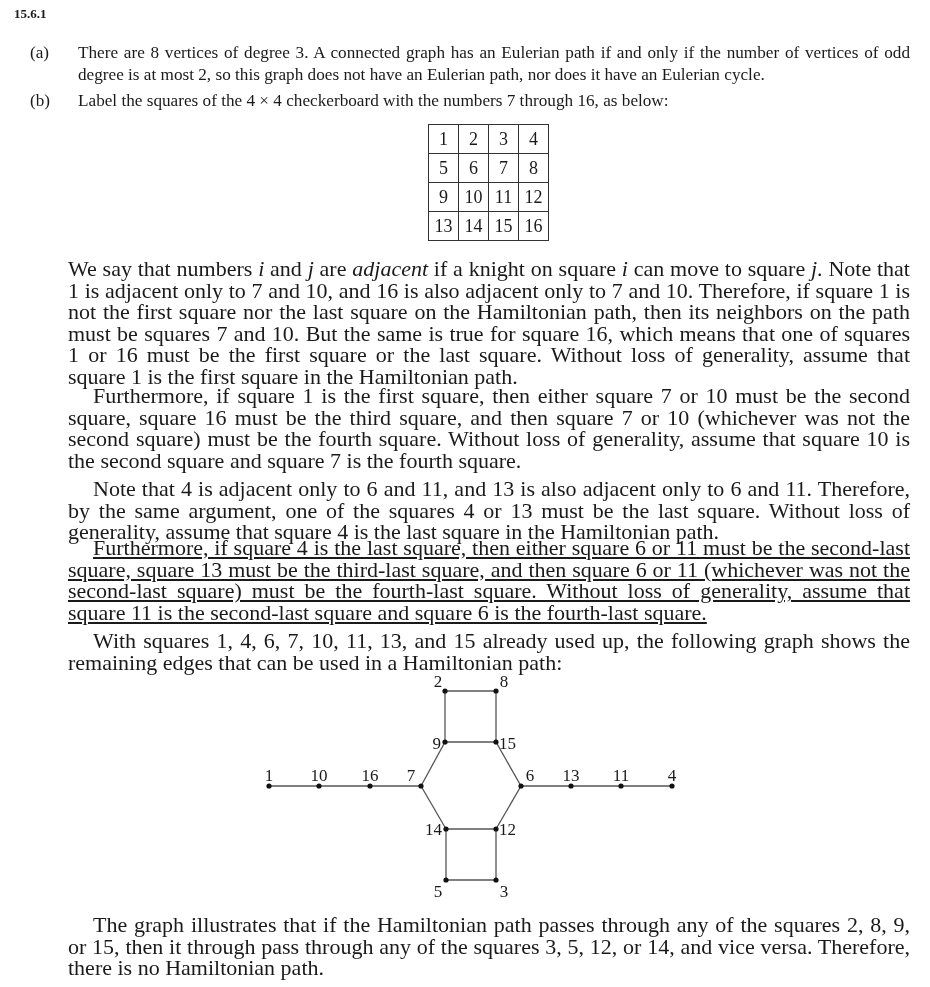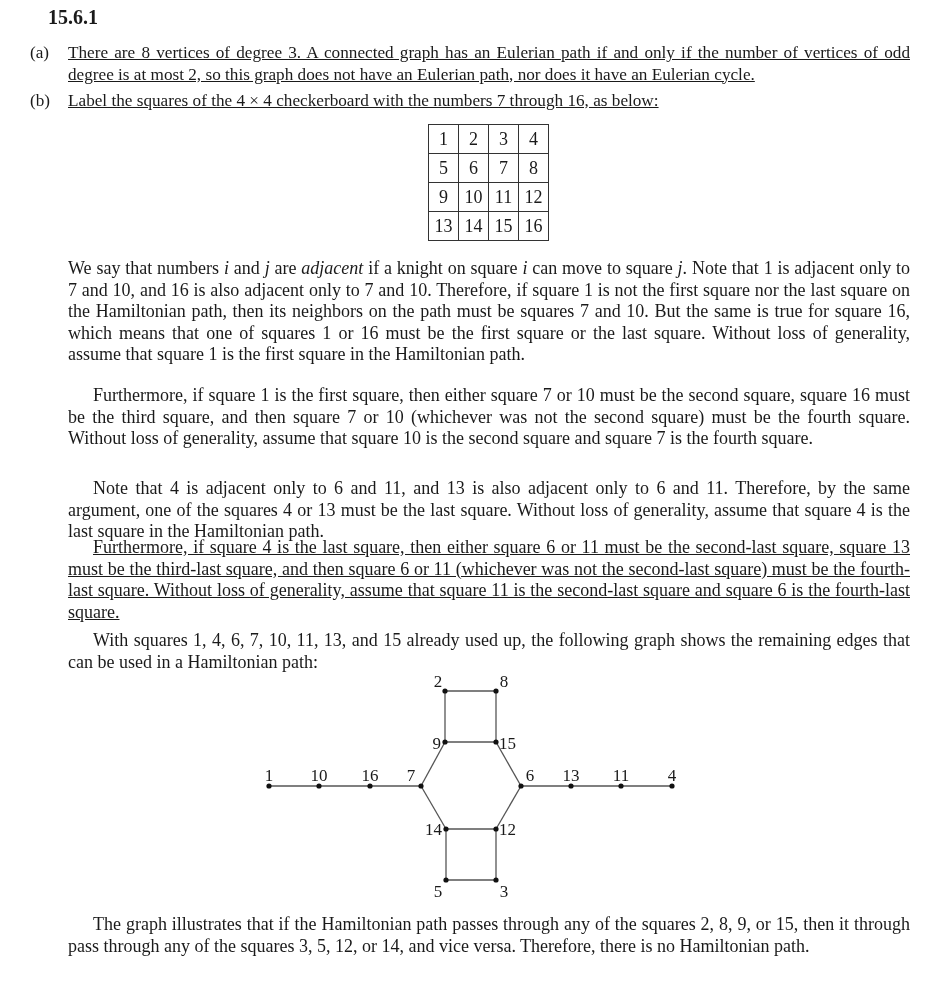--- a/index.html
+++ b/index.html
@@ -2,32 +2,32 @@
 <html><head>
 <meta charset="utf-8">
 <style>
   html, body { margin: 0; padding: 0; background: #ffffff; }
   body {
     width: 930px; height: 987px; position: relative; overflow: hidden;
     font-family: "Liberation Serif", "DejaVu Serif", serif;
     color: #1a1a1a;
   }
   .title {
-    position: absolute; left: 48px; top: 6px;
-    font-weight: bold; font-size: 20px;
+    position: absolute; left: 14px; top: 6px;
+    font-weight: bold; font-size: 13px;
   }
   .item {
     position: absolute; left: 30px; width: 880px;
     font-size: 17.2px; line-height: 21.5px;
   }
   .item .lbl { position: absolute; left: 0; top: 0; }
-  .item .txt { margin-left: 38px; text-align: justify; text-decoration: underline; }
+  .item .txt { margin-left: 48px; text-align: justify; }
   .para {
     position: absolute; left: 68px; width: 842px;
-    font-size: 18px; line-height: 21.6px;
+    font-size: 22px; line-height: 21.6px;
     text-align: justify; text-indent: 25px; margin: 0;
   }
   .para.noindent { text-indent: 0; }
   .para i { font-style: italic; }
   table.board {
     position: absolute; left: 428px; top: 124px;
     border-collapse: collapse;
     font-size: 18px;
   }
   table.board td {

